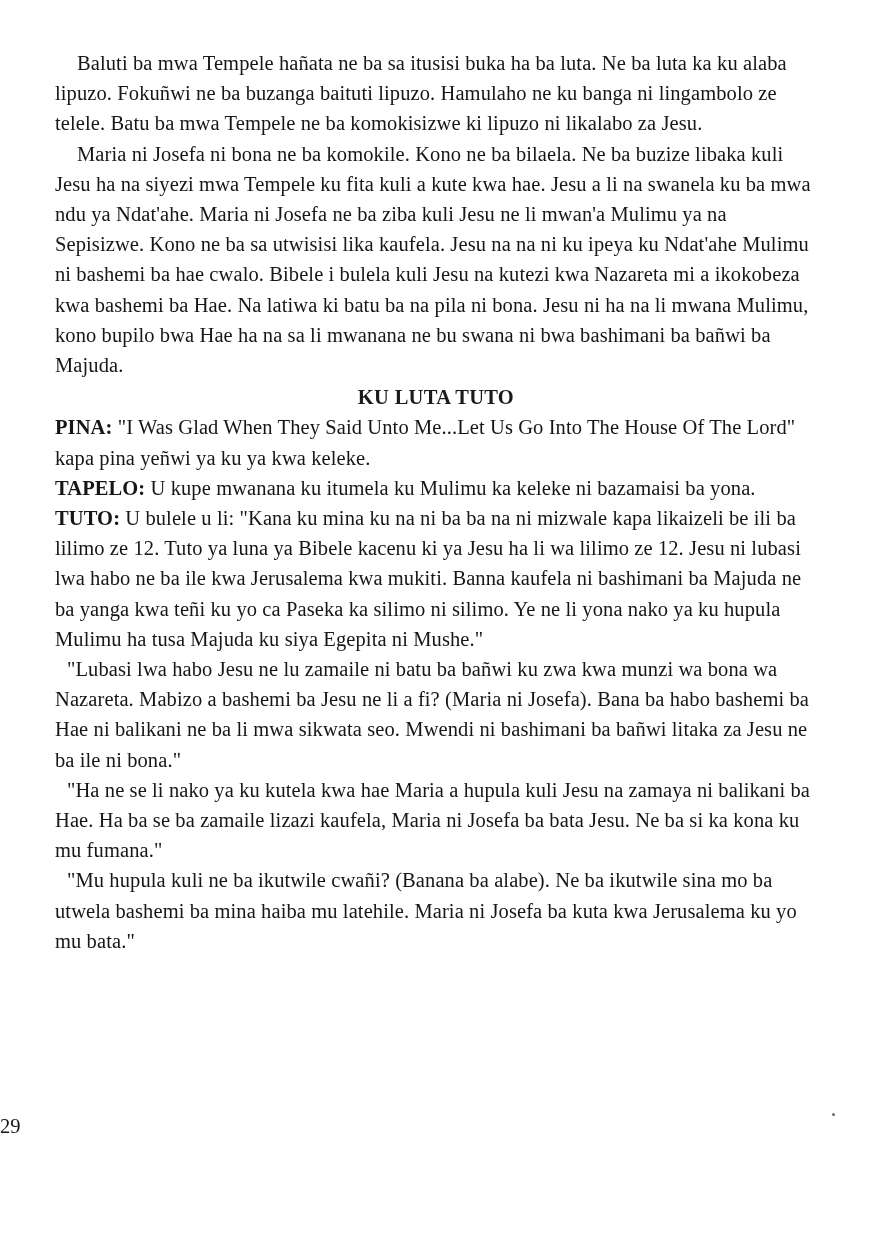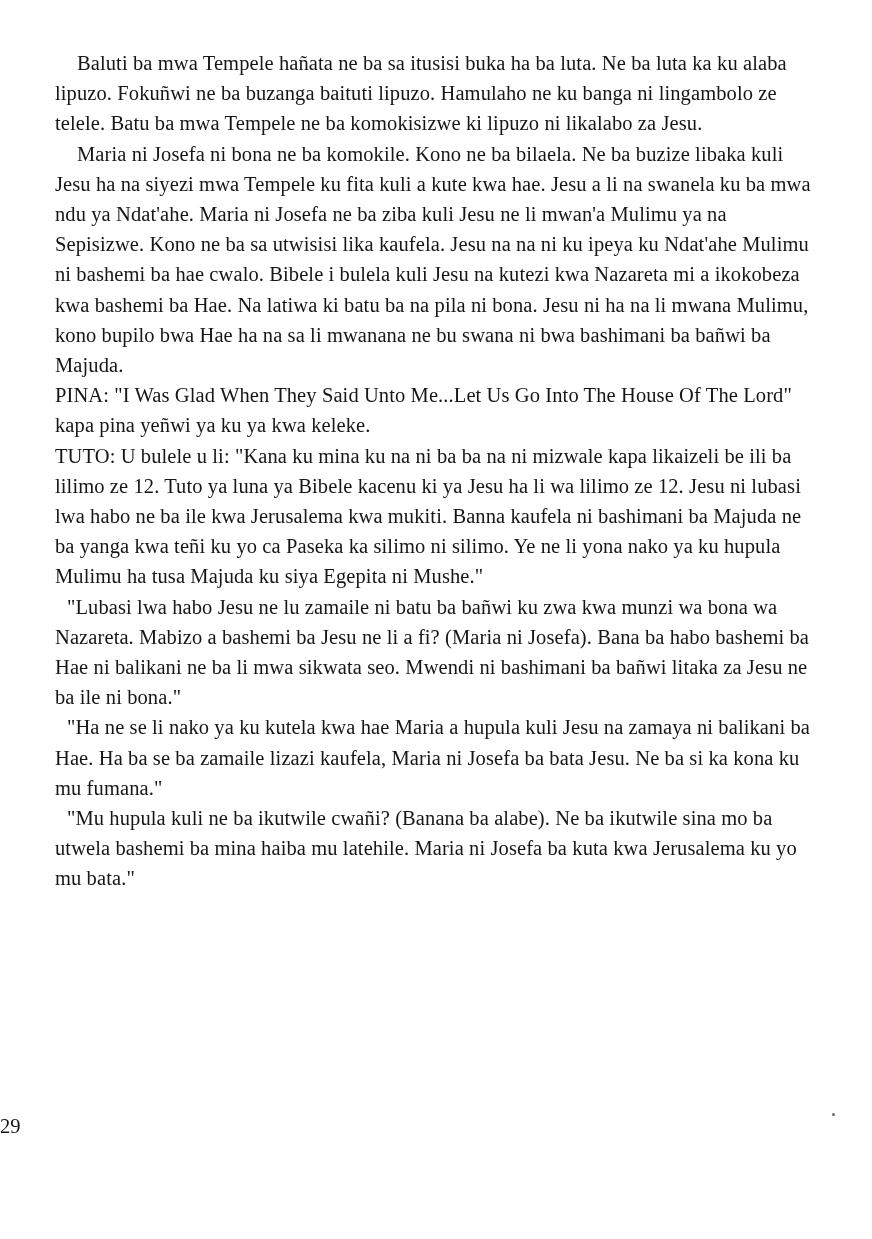--- a/index.html
+++ b/index.html
@@ -39,21 +39,21 @@
   }
   .section-heading {
     margin: 2px 0 0 0;
     font-size: 20.5px;
     line-height: 30.2px;
     font-weight: bold;
     text-align: center;
     letter-spacing: 0.3px;
   }
   .lead {
-    font-weight: normal;
+    font-weight: bold;
   }
   .page-number {
     position: absolute;
     left: 0;
     right: 0;
     top: 1115px;
     text-align: left;
     font-size: 20.5px;
     font-family: "Liberation Serif", serif;
     color: #161616;
@@ -71,23 +71,25 @@
 <body>
 
 <div class="page">
 
   <div class="content">
 
     <p class="indent">Baluti ba mwa Tempele hañata ne ba sa itusisi buka ha ba luta.  Ne ba luta ka ku alaba lipuzo.  Fokuñwi ne ba buzanga baituti lipuzo.  Hamulaho ne ku banga ni lingambolo ze telele.  Batu ba mwa Tempele ne ba komokisizwe ki lipuzo ni likalabo za Jesu.</p>
 
     <p class="indent">Maria ni Josefa ni bona ne ba komokile.  Kono ne ba bilaela.  Ne ba buzize libaka kuli Jesu ha na siyezi mwa Tempele ku fita kuli a kute kwa hae.  Jesu a li na swanela ku ba mwa ndu ya Ndat'ahe.  Maria ni Josefa ne ba ziba kuli Jesu ne li mwan'a Mulimu ya na Sepisizwe.  Kono ne ba sa utwisisi lika kaufela.  Jesu na na ni ku ipeya ku Ndat'ahe Mulimu ni bashemi ba hae cwalo.  Bibele i bulela kuli Jesu na kutezi kwa Nazareta mi a ikokobeza kwa bashemi ba Hae.  Na latiwa ki batu ba na pila ni bona.  Jesu ni ha na li mwana Mulimu, kono bupilo bwa Hae ha na sa li mwanana ne bu swana ni bwa bashimani ba bañwi ba Majuda.</p>
 
+    <div class="section-heading">KU LUTA TUTO</div>
 
     <p><span class="lead">PINA:</span><span>  "I Was Glad When They Said Unto Me...Let Us Go Into The House Of The Lord" kapa pina yeñwi ya ku ya kwa keleke.</span></p>
 
+    <p><span class="lead">TAPELO:</span><span>  U kupe mwanana ku itumela ku Mulimu ka keleke ni bazamaisi ba yona.</span></p>
 
     <p><span class="lead">TUTO:</span><span>  U bulele u li:  "Kana ku mina ku na ni ba ba na ni mizwale kapa likaizeli be ili ba lilimo ze 12.  Tuto ya luna ya Bibele kacenu ki ya Jesu ha li wa lilimo ze 12.  Jesu ni lubasi lwa habo ne ba ile kwa Jerusalema kwa mukiti.  Banna kaufela ni bashimani ba Majuda ne ba yanga kwa teñi ku yo ca Paseka ka silimo ni silimo.  Ye ne li yona nako ya ku hupula Mulimu ha tusa Majuda ku siya Egepita ni Mushe."</span></p>
 
     <p class="indent-sm">"Lubasi lwa habo Jesu ne lu zamaile ni batu ba bañwi ku zwa kwa munzi wa bona wa Nazareta.  Mabizo a bashemi ba Jesu ne li a fi? (Maria ni Josefa).  Bana ba habo bashemi ba Hae ni balikani ne ba li mwa sikwata seo.  Mwendi ni bashimani ba bañwi litaka za Jesu ne ba ile ni bona."</p>
 
     <p class="indent-sm">"Ha ne se li nako ya ku kutela kwa hae Maria a hupula kuli Jesu na zamaya ni balikani ba Hae.  Ha ba se ba zamaile lizazi kaufela, Maria ni Josefa ba bata Jesu.  Ne ba si ka kona ku mu fumana."</p>
 
     <p class="indent-sm">"Mu hupula kuli ne ba ikutwile cwañi?  (Banana ba alabe).  Ne ba ikutwile sina mo ba utwela bashemi ba mina haiba mu latehile.  Maria ni Josefa ba kuta kwa Jerusalema ku yo mu bata."</p>
 
   </div>

